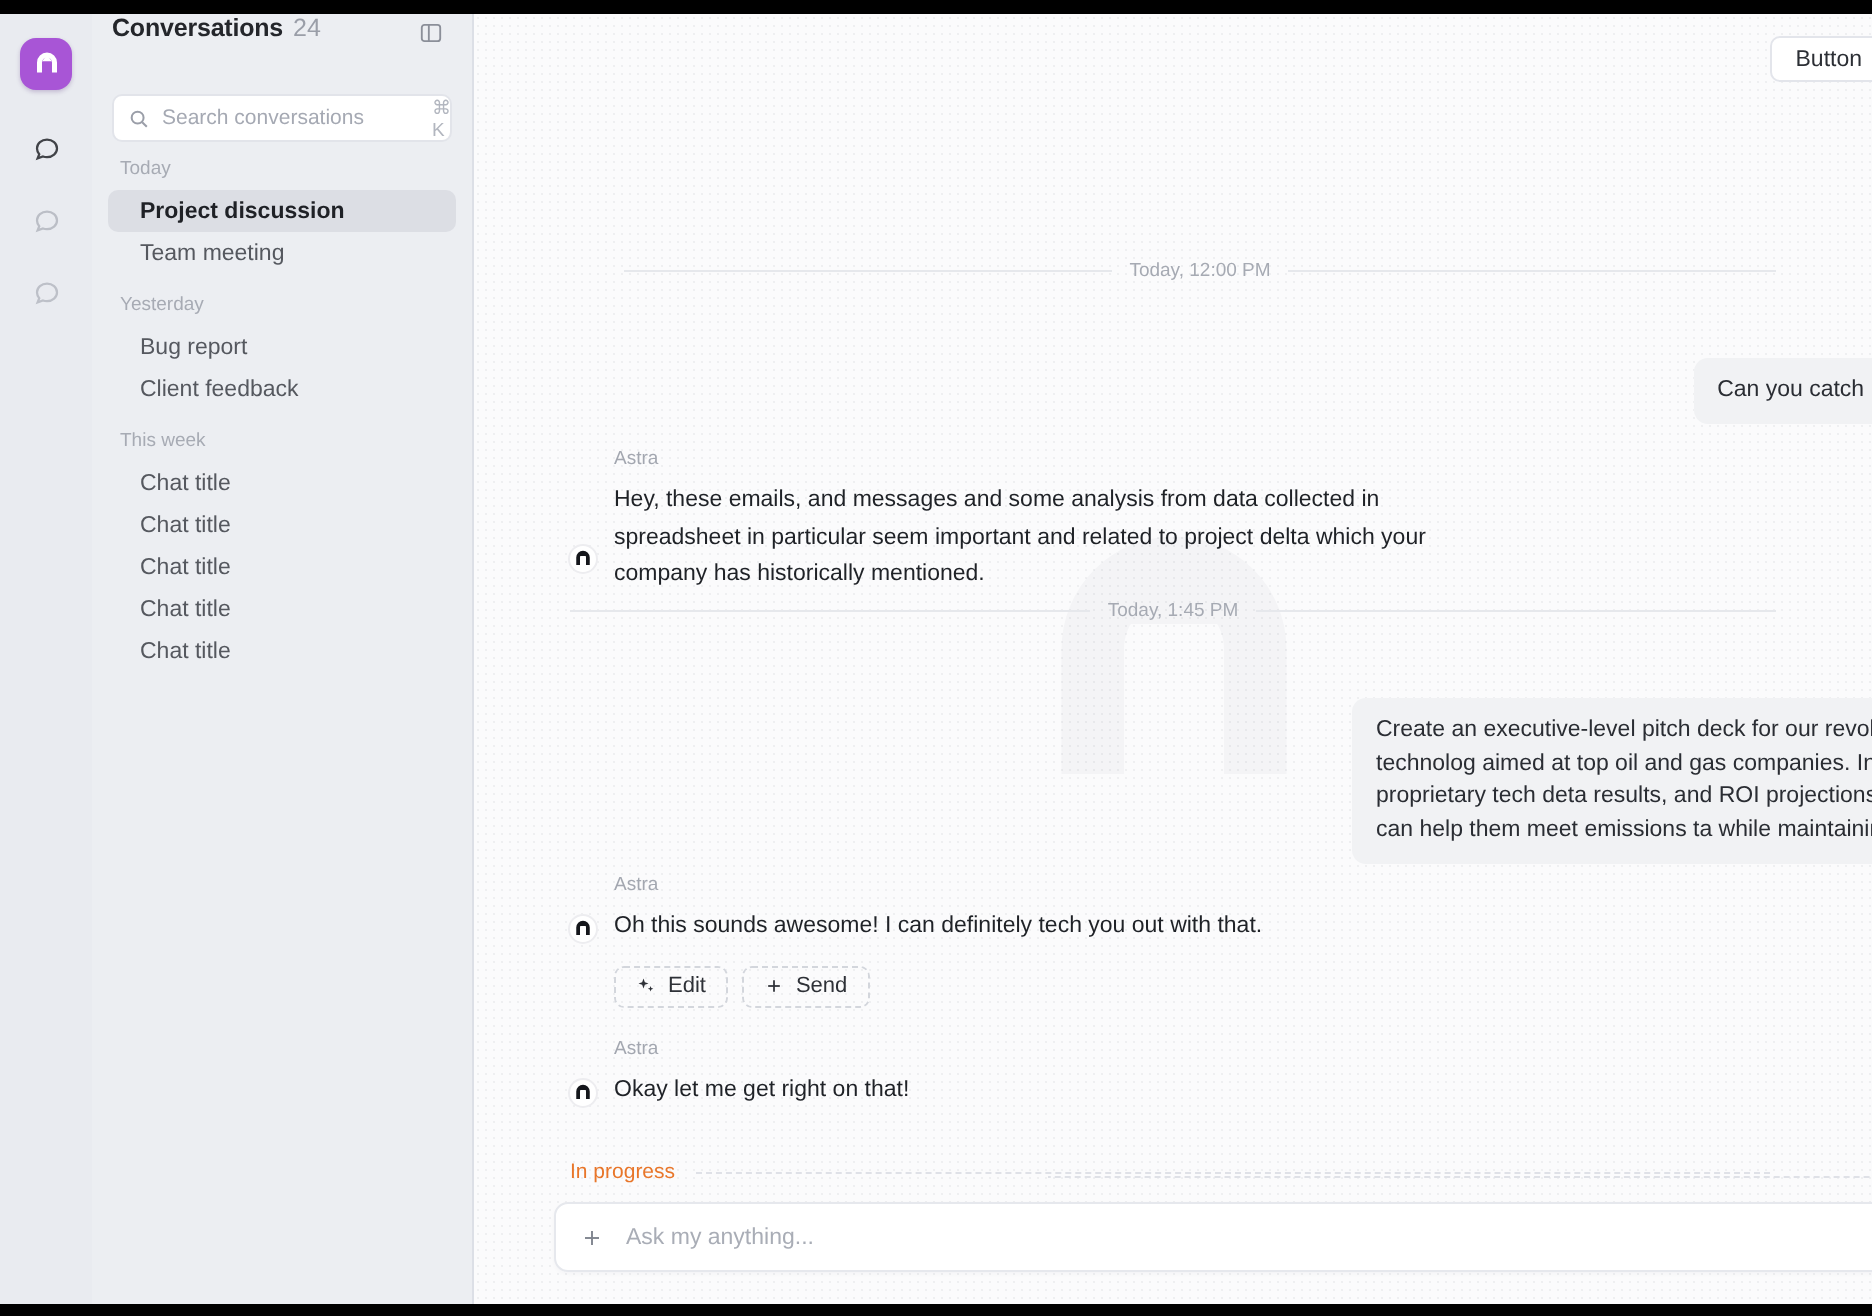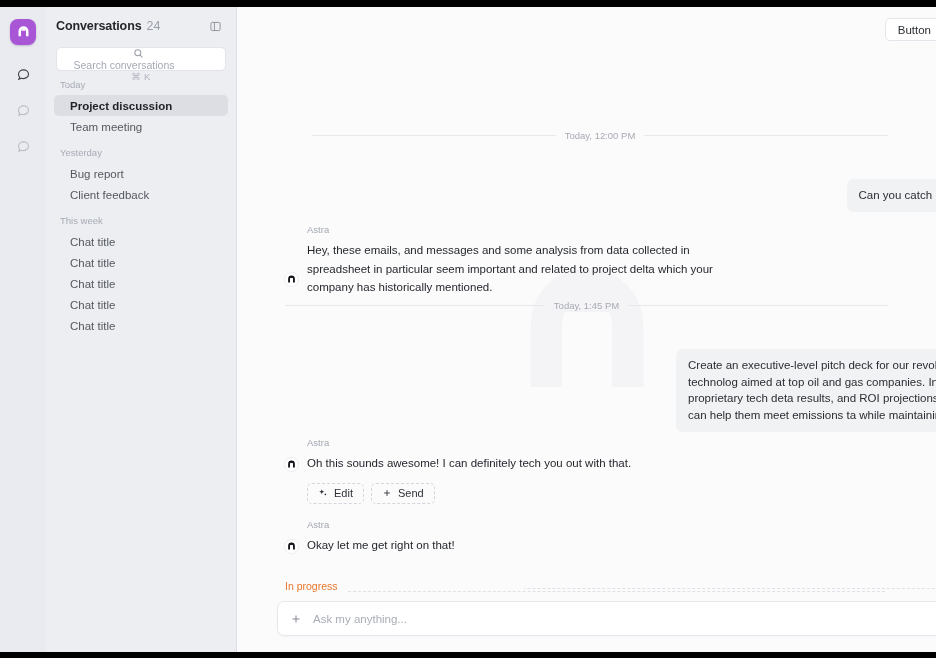--- a/index.html
+++ b/index.html
@@ -73,21 +73,21 @@
   
   .sidebar {
     position: absolute;
     left: 46px; top: 0;
     width: 191px; height: 645px;
     background: #eceef2;
     border-right: 1px solid #dcdfe6;
   }
   .sb-header {
     display: flex;
-    align-items: center;
+    align-items: flex-start;
     height: 38px;
     padding: 0 12px 0 10px;
   }
   .sb-title {
     font-size: 12.5px;
     font-weight: bold;
     color: #24262b;
     letter-spacing: -.1px;
   }
   .sb-count {
@@ -103,21 +103,20 @@
   }
   .sb-search {
     margin: 2px 10px 0 10px;
     height: 24px;
     background: #ffffff;
     border: 1px solid #e2e4ea;
     border-radius: 5px;
     display: flex;
     align-items: center;
     padding: 0 7px;
-    flex-direction: column;
   }
   .sb-search .s-ico { display:flex; margin-right: 6px; }
   .sb-search input {
     border: 0;
     outline: 0;
     background: transparent;
     flex: 1;
     font-size: 10.5px;
     font-family: "Liberation Sans", sans-serif;
     color: #33363c;
@@ -304,21 +303,21 @@
     border-bottom-right-radius: 10px;
     pointer-events: none;
   }
 
   .status-row {
     position: absolute;
     left: 48px;
     top: 573px;
     width: 600px;
     display: flex;
-    align-items: flex-end;
+    align-items: center;
     gap: 0;
   }
   .status-lbl {
     font-size: 10.5px;
     color: #e8762a;
     white-space: nowrap;
     padding-right: 10px;
     background: transparent;
   }
   .status-line {

